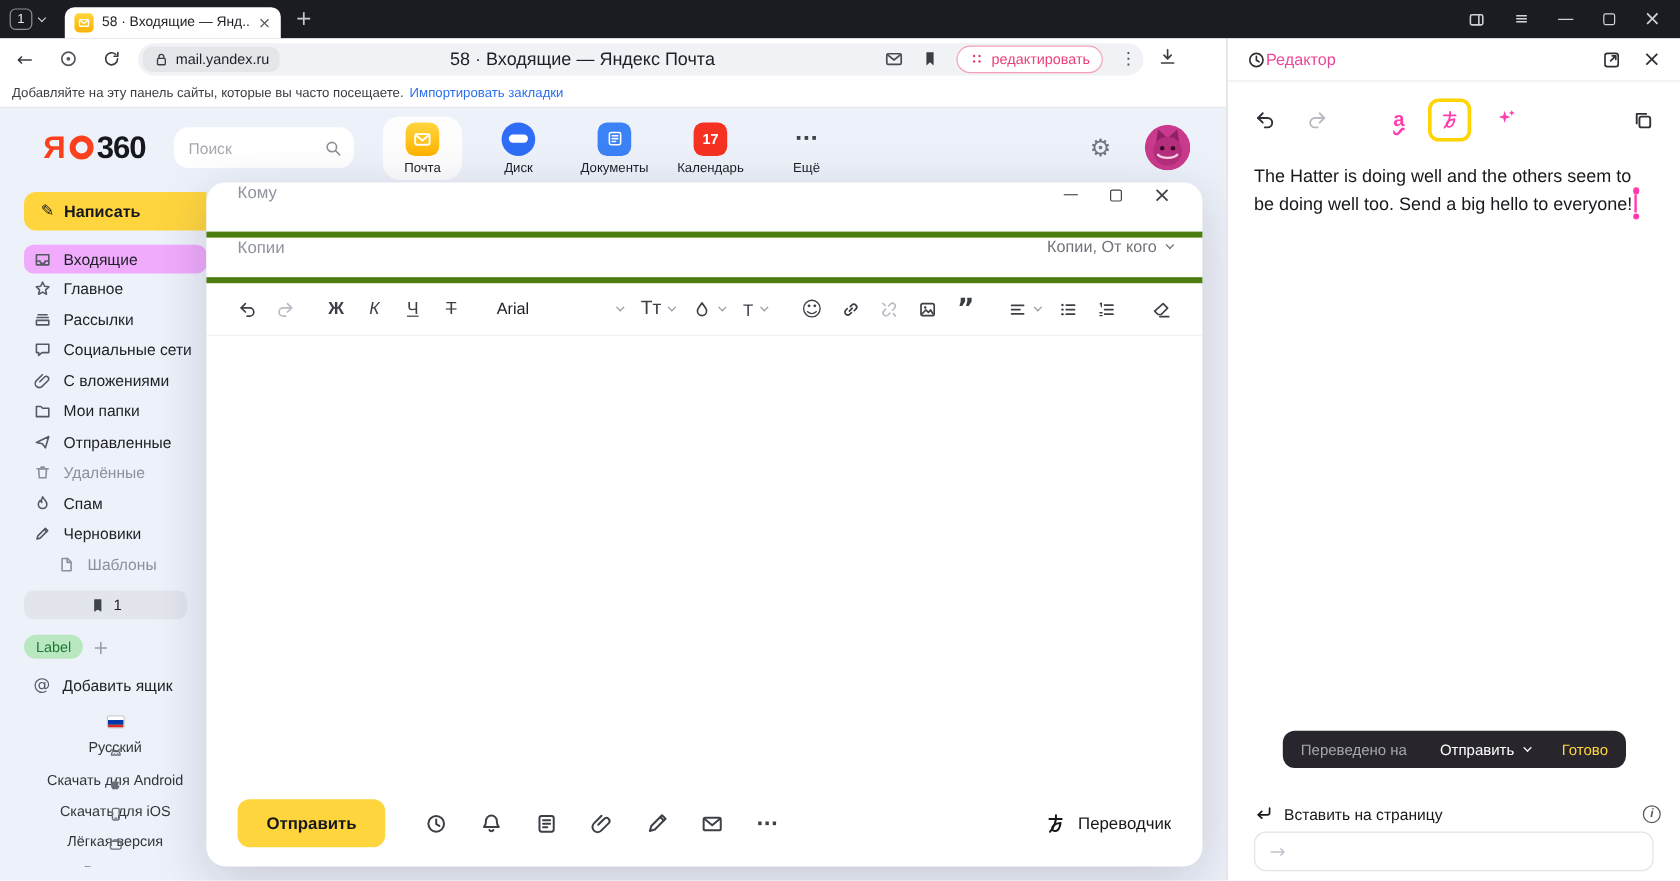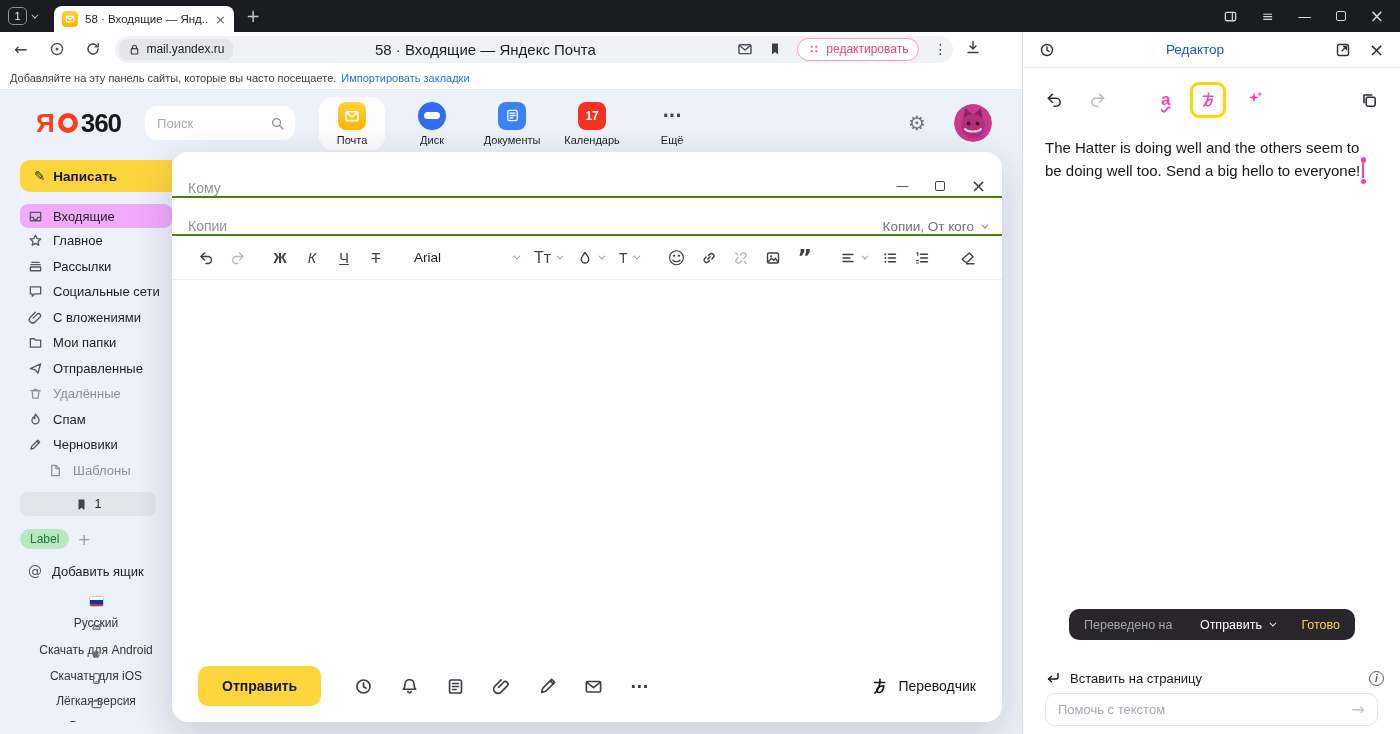--- a/index.html
+++ b/index.html
@@ -80,21 +80,21 @@
   .addbox { margin-top:9px; height:24px; display:flex; align-items:center; gap:10px; font-size:13px; color:#1d1f24; padding:0 8px; }
   .addbox .at { font-size:14px; color:#555962; }
   .slinks { margin-top:13px; }
   .slink { height:25.3px; display:flex; align-items:center; gap:9px; font-size:12px; color:#33353b; white-space:nowrap; padding:0 8px;flex-direction:column; }
   .slink .ic { width:13px; height:13px; color:#6a6d75; }
   .ruflag { width:15px; height:11px; border-radius:2px; overflow:hidden; border:0.5px solid #c9cbd1; flex:none; }
   .ruflag div { height:3.4px; }
 
   
   .compose { position:absolute; left:172px; top:152px; width:830px; height:570px; background:#fff; border-radius:16px; box-shadow:0 12px 44px rgba(25,30,60,.18); }
-  .crow { display:flex; align-items:flex-end; padding:0 16px; border-bottom:2px solid #4d7c0f; color:#8f939c; font-size:14px; }
+  .crow { display:flex; align-items:flex-start; padding:0 26px; border-bottom:5px solid #4d7c0f; color:#8f939c; font-size:14px; }
   .crow.to { height:46px; }
   .crow.subj { height:38px; }
   .wctrls { margin-left:auto; display:flex; align-items:center; gap:26px; color:#3f4248; }
   .ccfrom { margin-left:auto; display:flex; align-items:center; gap:7px; font-size:13.5px; color:#6f7279; }
   .fmtbar { height:44px; display:flex; align-items:center; gap:16px; padding:0 26px; border-bottom:1px solid #eef0f3; color:#3c3f46; }
   .fmtbar .lt { font-size:14.5px; width:16px; text-align:center; }
   .fontsel { display:flex; align-items:center; gap:8px; width:104px; font-size:13.5px; color:#1d1f24; }
   .fontsel .chev, .wchev { color:#8f939c; }
   .drop { display:flex; align-items:center; gap:5px; }
   .tcolor { position:relative; font-size:14px; }
@@ -103,21 +103,21 @@
   .cbody p.p2 { margin-bottom:34px; }
   .cbottom { position:absolute; left:0; bottom:14px; width:100%; height:44px; display:flex; align-items:center; padding:0 26px; gap:27px; color:#3c3f46; }
   .sendbtn { background:#ffd53e; border:none; border-radius:10px; height:40px; padding:0 24px; font-size:14px; font-weight:bold; color:#17181c; font-family:inherit; margin-right:6px; }
   .cbottom .ic { width:19px; height:19px; }
   .trx { margin-left:auto; display:flex; align-items:center; gap:9px; font-size:14px; color:#17181c; }
   .trx .ic { width:19px; height:19px; }
 
   
   .panel { position:absolute; left:1022px; top:32px; width:378px; height:702px; background:#fff; border-left:1px solid #d7d8dc; }
   .phead { height:36px; border-bottom:1px solid #ececf0; display:flex; align-items:center; padding:0 16px; color:#2e3036; }
-  .phead .ttl { flex:1; text-align:center; font-size:13.5px; color:#1d4ed8; }
+  .phead .ttl { flex:1; text-align:left; font-size:13.5px; color:#ec4899; }
   .phead .right { display:flex; gap:18px; align-items:center; }
   .ptoolbar { display:flex; align-items:center; padding:14px 22px 0; color:#2e3036; }
   .ptoolbar .ic { width:18px; height:18px; }
   .dimmed { color:#b9bbc3; }
   .pink { color:#ff3dae; }
   .awavy { font-size:17px; font-weight:bold; color:#ff3dae; text-decoration:underline wavy 1.5px; margin-left:54px; }
   .ybox { margin-left:20px; width:36px; height:36px; border:3px solid #ffd400; border-radius:9px; display:flex; align-items:center; justify-content:center; }
   .sparkwrap { margin-left:20px; }
   .copyic { margin-left:auto; }
   .ptext { padding:18px 22px 0; font-size:15px; line-height:23px; color:#17181c; }
@@ -714,18 +714,17 @@
       <span class="done">Готово</span>
     </div>
     <div class="pinsert">
       <svg class="ic">
           <use href="#i-insert"></use>
         </svg>
       <span>Вставить на страницу</span>
       <span class="info">i</span>
     </div>
     <div class="pprompt">
-      <input type="text" placeholder="Помочь с текстом" style="">
       <span class="arr glyph">→</span>
     </div>
   </div>
 
 </div>
 
 </body></html>

